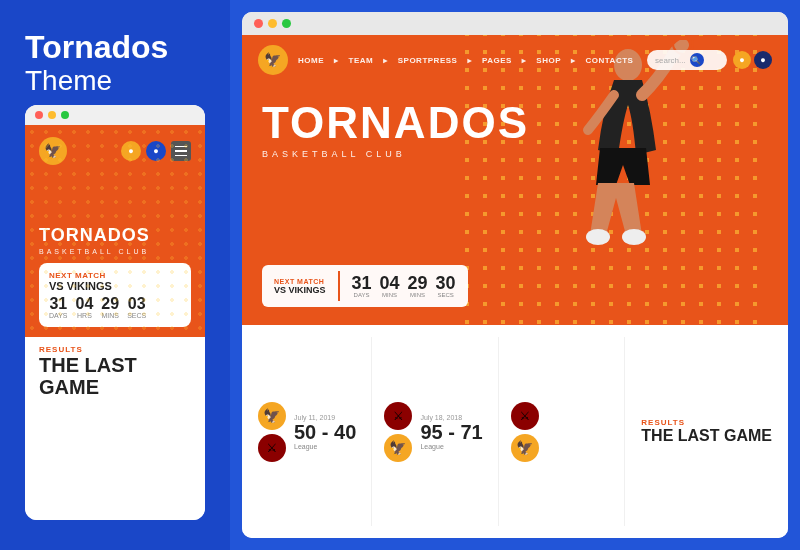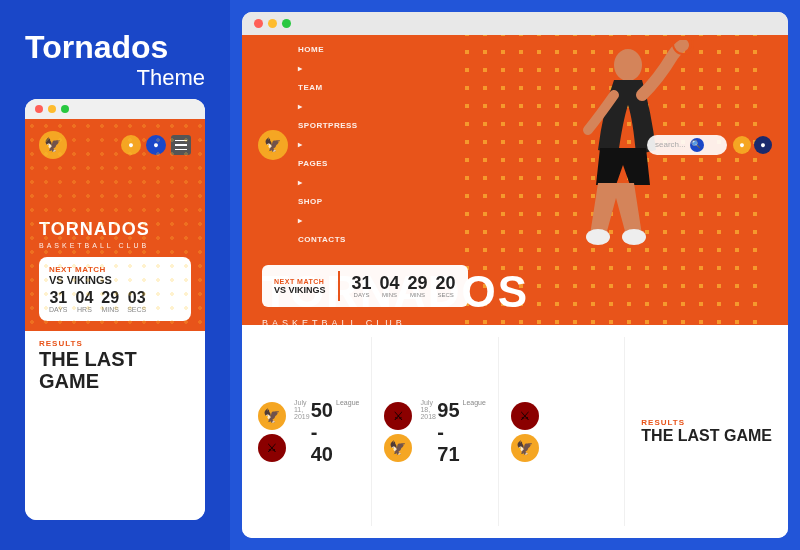--- a/index.html
+++ b/index.html
@@ -23,25 +23,24 @@
       flex-direction: column;
       gap: 0;
     }
     .brand-title {
       font-size: 32px;
       font-weight: 900;
       color: #fff;
       line-height: 1.1;
     }
     .brand-subtitle {
-      font-size: 22px;
+      font-size: 28px;
       font-weight: 400;
       color: #fff;
       margin-bottom: 8px;
-      text-align: right;
     }
     .brand-by {
       font-size: 13px;
       color: rgba(255,255,255,0.75);
       margin-bottom: 20px;
     }
 
     
     .mobile-mockup {
       background: #fff;
@@ -262,21 +261,20 @@
       flex-shrink: 0;
     }
     .desktop-nav-links {
       display: flex;
       gap: 10px;
       font-size: 8px;
       color: rgba(255,255,255,0.9);
       text-transform: uppercase;
       font-weight: 600;
       letter-spacing: 0.5px;
-      flex-direction: column;
     }
     .desktop-nav-links span { cursor: pointer; }
     .desktop-nav-right {
       margin-left: auto;
       display: flex;
       align-items: center;
       gap: 6px;
     }
     .desktop-search-box {
       background: rgba(255,255,255,0.9);
@@ -416,21 +414,21 @@
       align-items: center;
       justify-content: center;
       font-size: 14px;
       overflow: hidden;
     }
     .result-logo.vikings {
       background: #8b0000;
     }
     .result-score-block {
       display: flex;
-      flex-direction: row;
+      flex-direction: column;
       align-items: flex-start;
     }
     .result-date {
       font-size: 7px;
       color: #999;
     }
     .result-score {
       font-size: 20px;
       font-weight: 900;
       color: #222;
@@ -610,21 +608,21 @@
             </div>
             <div class="desktop-count-item">
               <span class="desktop-count-num">04</span>
               <span class="desktop-count-label">Mins</span>
             </div>
             <div class="desktop-count-item">
               <span class="desktop-count-num">29</span>
               <span class="desktop-count-label">Mins</span>
             </div>
             <div class="desktop-count-item">
-              <span class="desktop-count-num">20</span>
+              <span class="desktop-count-num">30</span>
               <span class="desktop-count-label">Secs</span>
             </div>
           </div>
         </div>
       </div>
 
       <div class="desktop-results-section">
 
         <div class="result-card">
           <div style="display:flex;flex-direction:column;gap:4px;align-items:center;">

